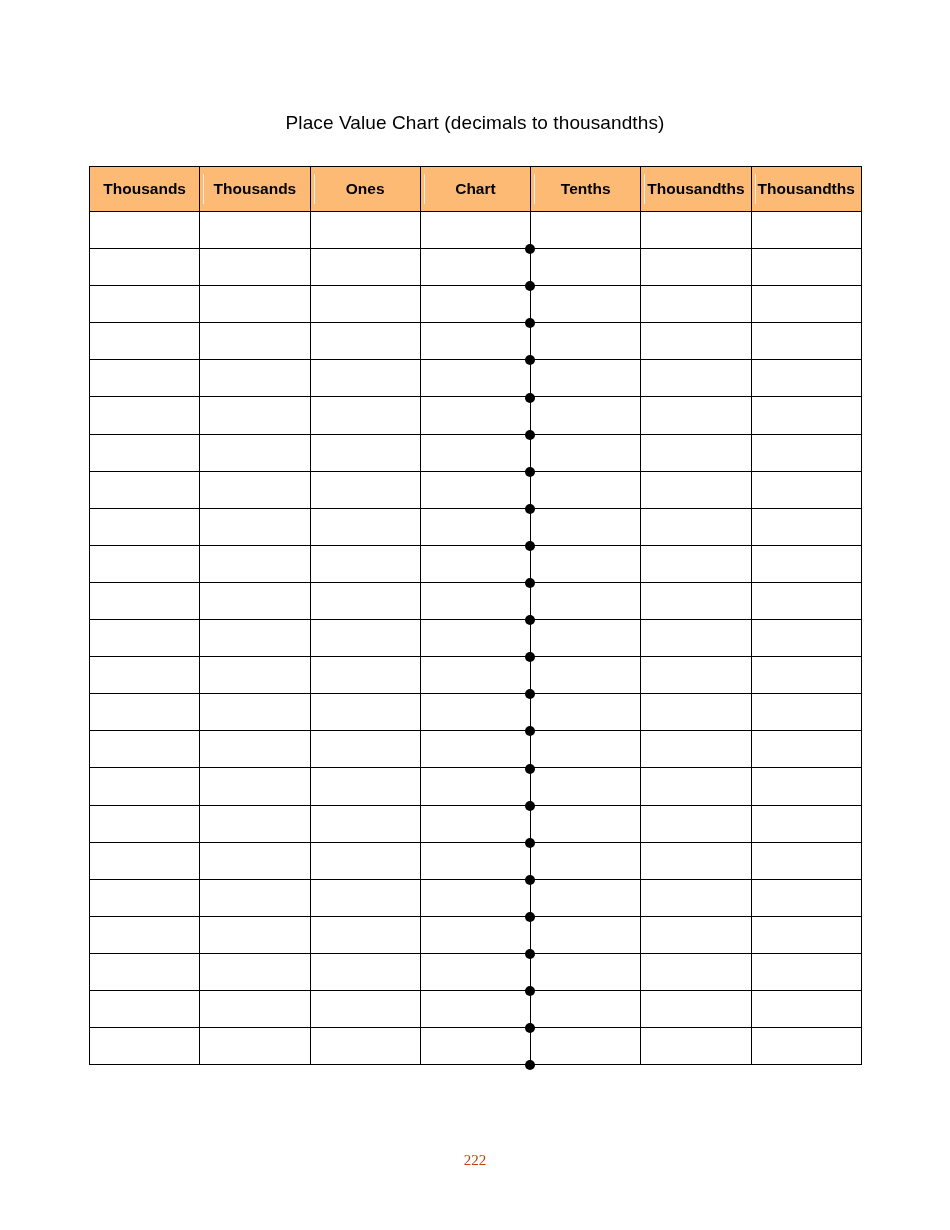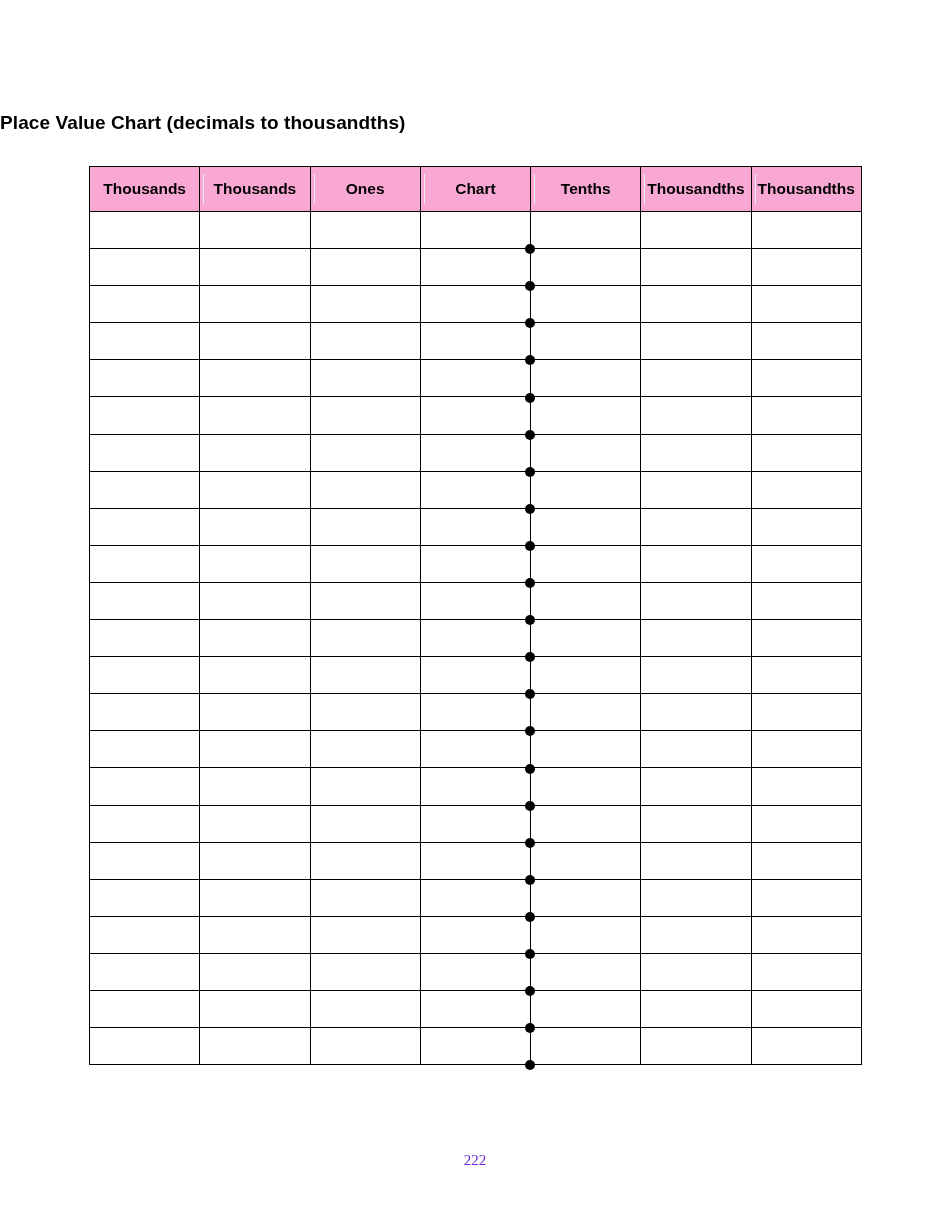--- a/index.html
+++ b/index.html
@@ -14,24 +14,24 @@
     position: relative;
     overflow: hidden;
   }
 
   
   .page-title {
     position: absolute;
     left: 0;
     top: 112px;
     width: 950px;
-    text-align: left;
+    text-align: center;
     font-family: "Liberation Sans", sans-serif;
     font-size: 19px;
-    font-weight: bold;
+    font-weight: normal;
     color: #000000;
     letter-spacing: 0.1px;
   }
 
   
   .chart-wrap {
     position: absolute;
     left: 89px;
     top: 166px;
     width: 772px;
@@ -45,21 +45,21 @@
     border: 1px solid #000000;
   }
 
   table.place-value-chart col {
     width: 110.28px;
   }
 
   
   table.place-value-chart thead th {
     height: 45px;
-    background: #f9a8d4;
+    background: #fdba74;
     border: 1px solid #000000;
     font-family: "Liberation Sans", sans-serif;
     font-size: 15.5px;
     font-weight: bold;
     color: #000000;
     text-align: center;
     vertical-align: middle;
     padding: 0 1px;
     white-space: nowrap;
     position: relative;
@@ -106,21 +106,21 @@
 
   
   .page-number {
     position: absolute;
     left: 0;
     top: 1152px;
     width: 950px;
     text-align: center;
     font-family: "Liberation Serif", serif;
     font-size: 15px;
-    color: #6d28d9;
+    color: #c2410c;
   }
 </style>
 </head>
 <body>
 
 <div class="page-title">Place Value Chart (decimals to thousandths)</div>
 
 <div class="chart-wrap">
 
   <table class="place-value-chart">

